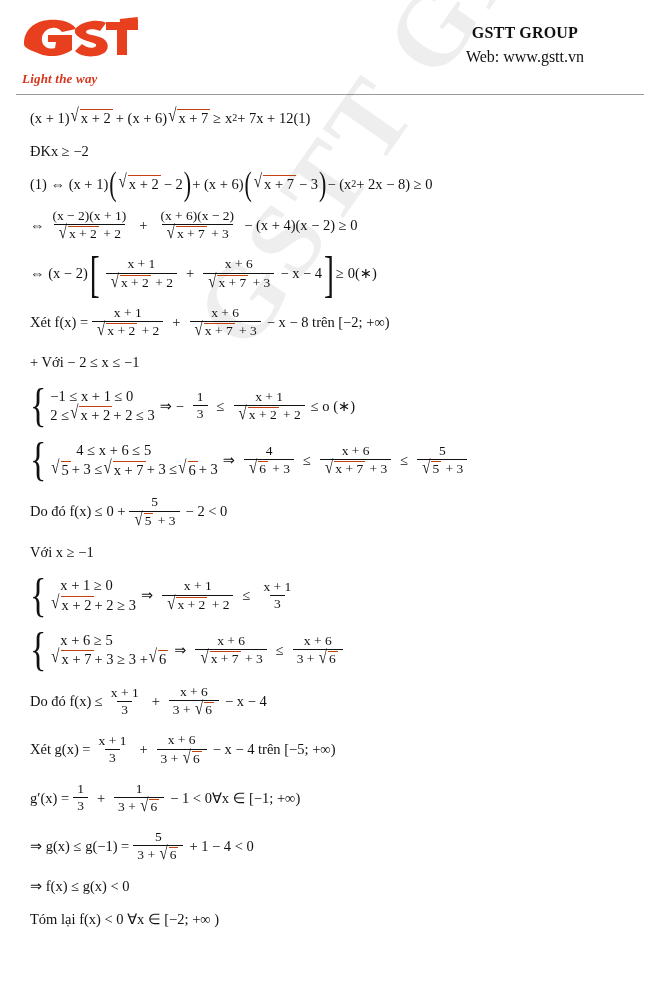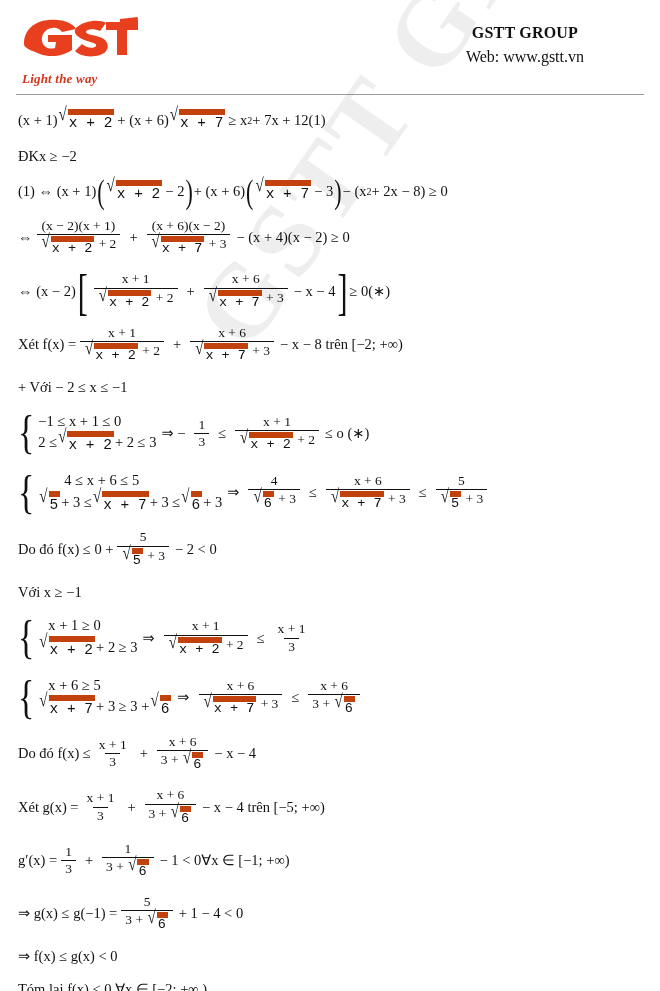--- a/index.html
+++ b/index.html
@@ -84,21 +84,21 @@
     user-select: none;
   }
   
   .body {
     position: relative;
     padding: 14px 2px 0 2px;
     font-size: 14.5px;
     line-height: 1.15;
   }
   .line {
-    margin: 0 0 16px 0;
+    margin: 0 0 16px 12px;
     display: flex;
     align-items: center;
     flex-wrap: nowrap;
     white-space: nowrap;
   }
   .op { margin: 0 5px; }
   
   .frac {
     display: inline-flex;
     flex-direction: column;
@@ -124,23 +124,22 @@
     margin: 0 1px;
   }
   .sqrt > .radical {
     font-size: 15px;
     line-height: 1;
     transform: scaleY(1.25) translateY(-1px);
     display: inline-block;
     margin-right: 1px;
   }
   .sqrt > .rad-body {
-    border-top: 6px solid #c2410c;
+    border-top: 1px solid #c2410c;
     padding: 0 2px 0 1px;
-    font-family: Liberation Mono, monospace;
   }
   
   .paren-big {
     display: inline-block;
     font-size: 22px;
     line-height: 0.8;
     transform: scaleY(1.5);
     margin: 0 1px;
   }
   .paren-xbig {

